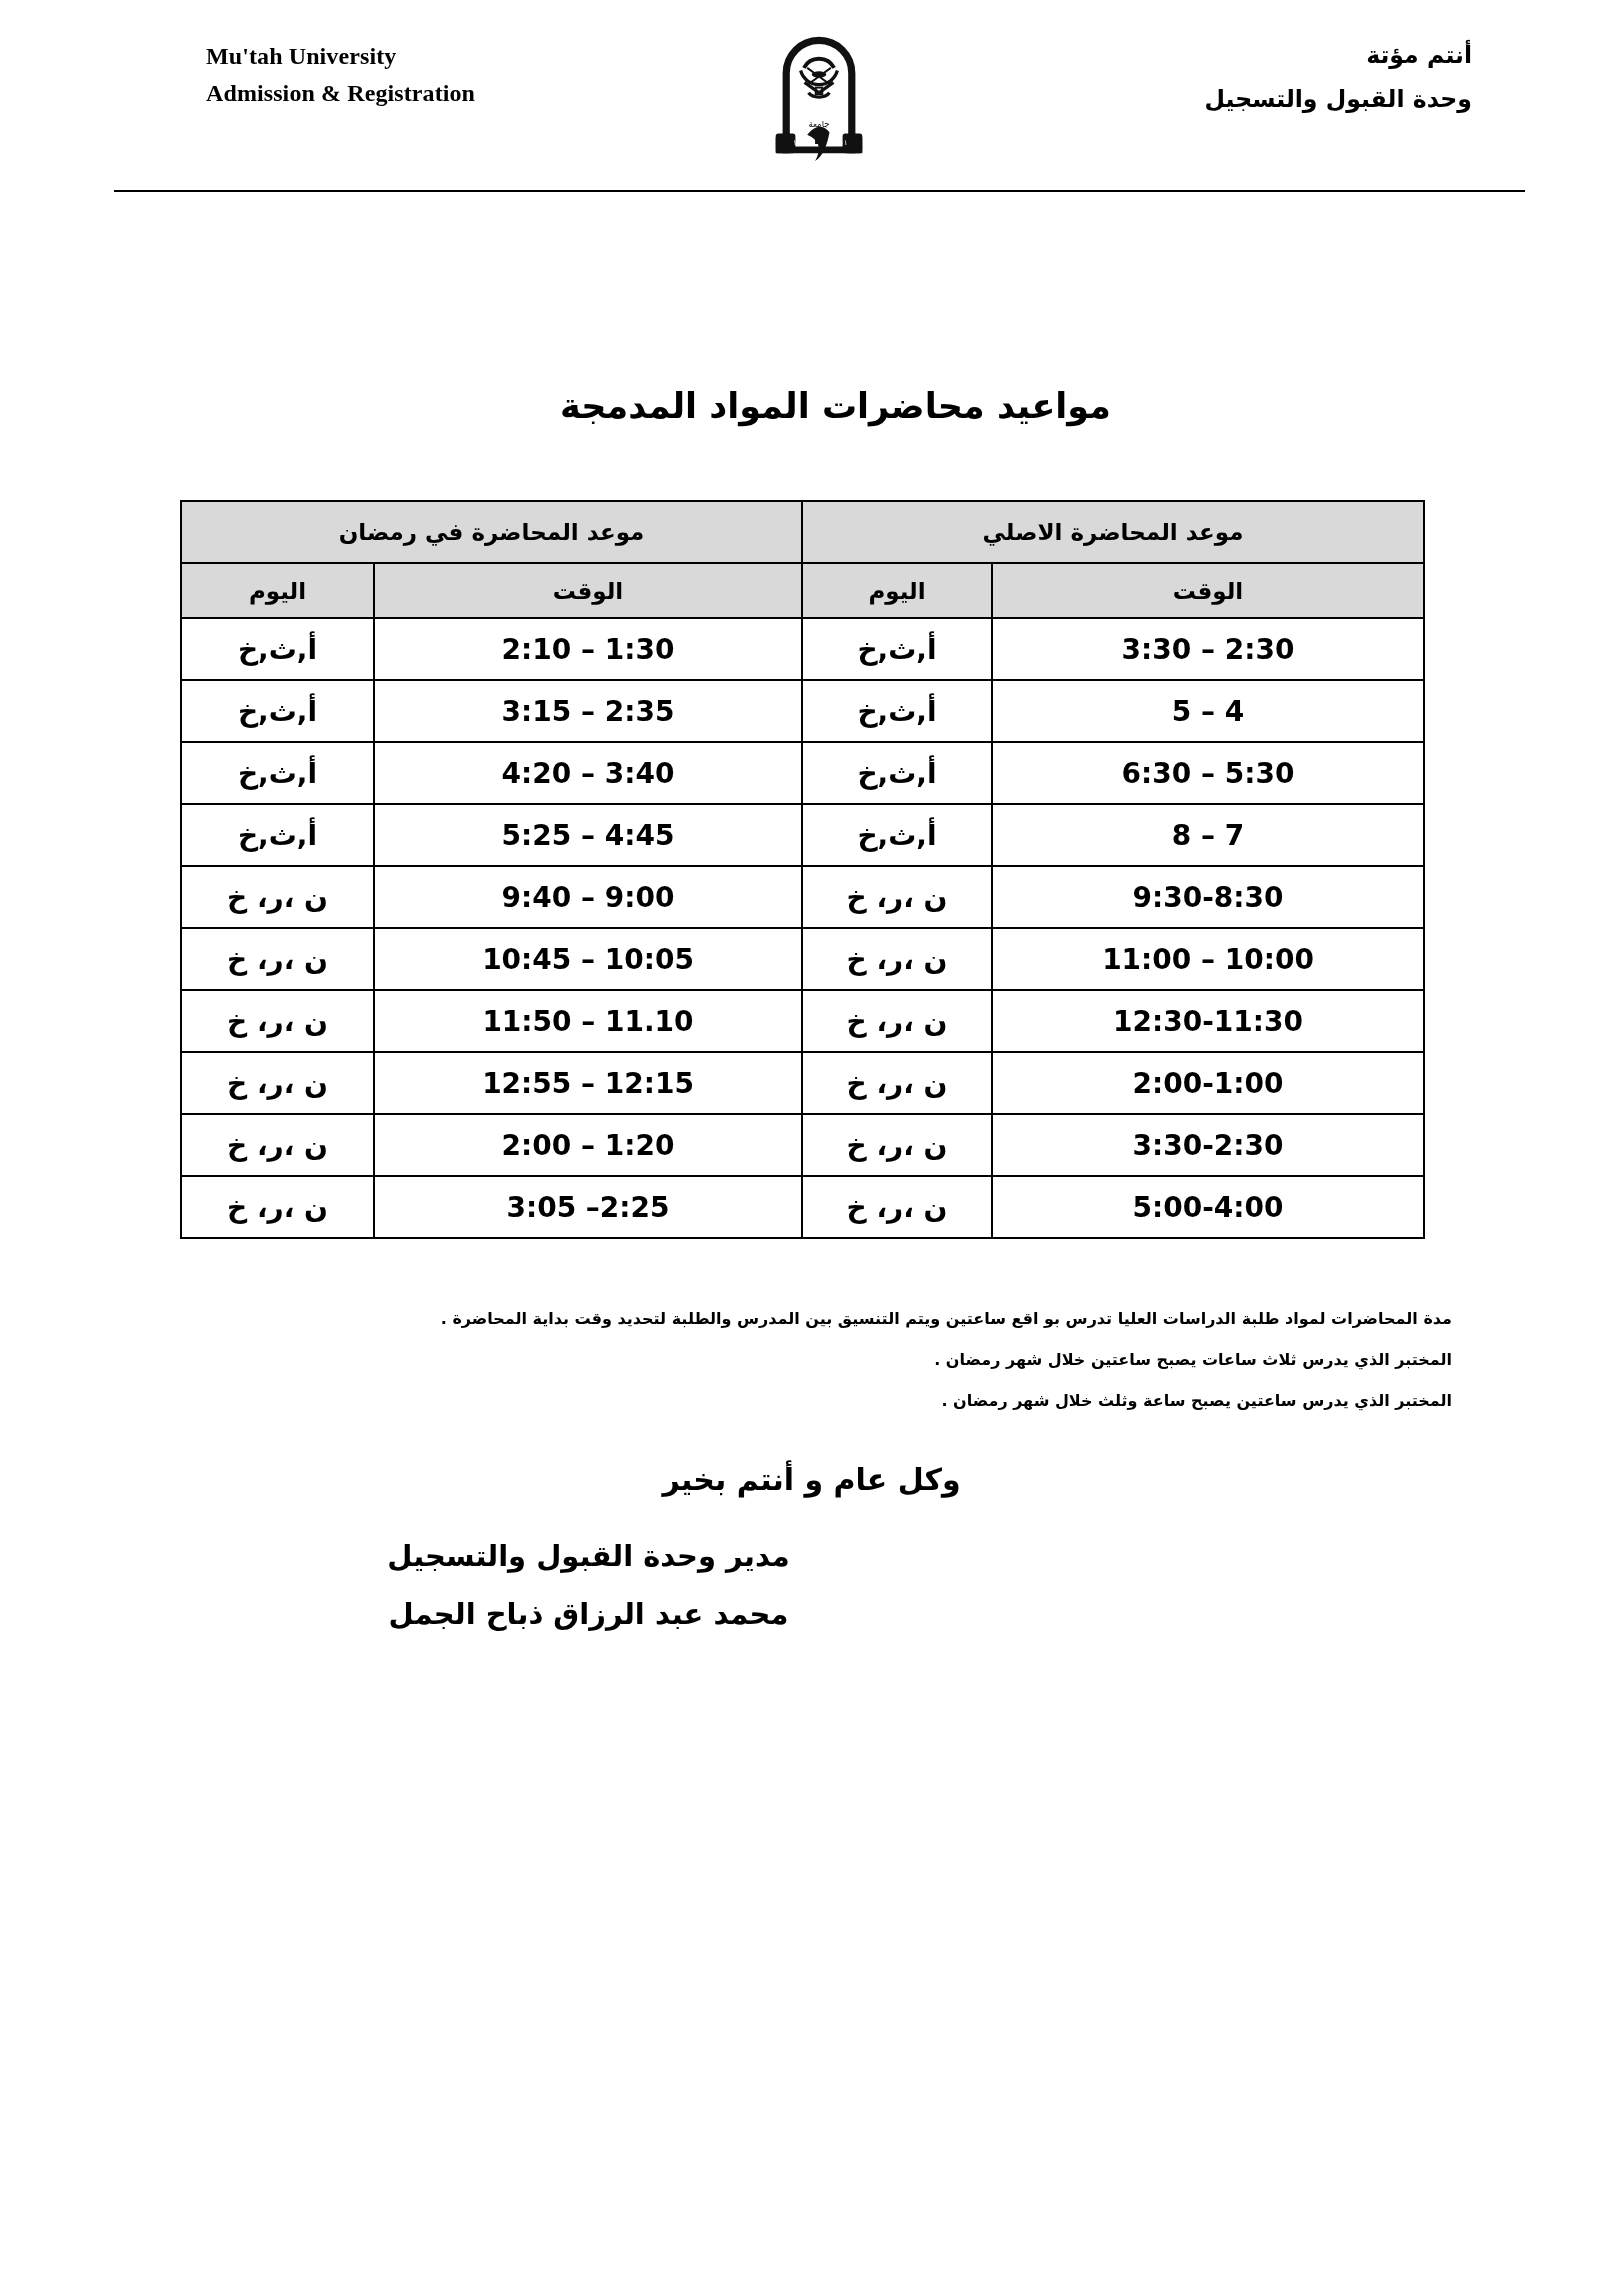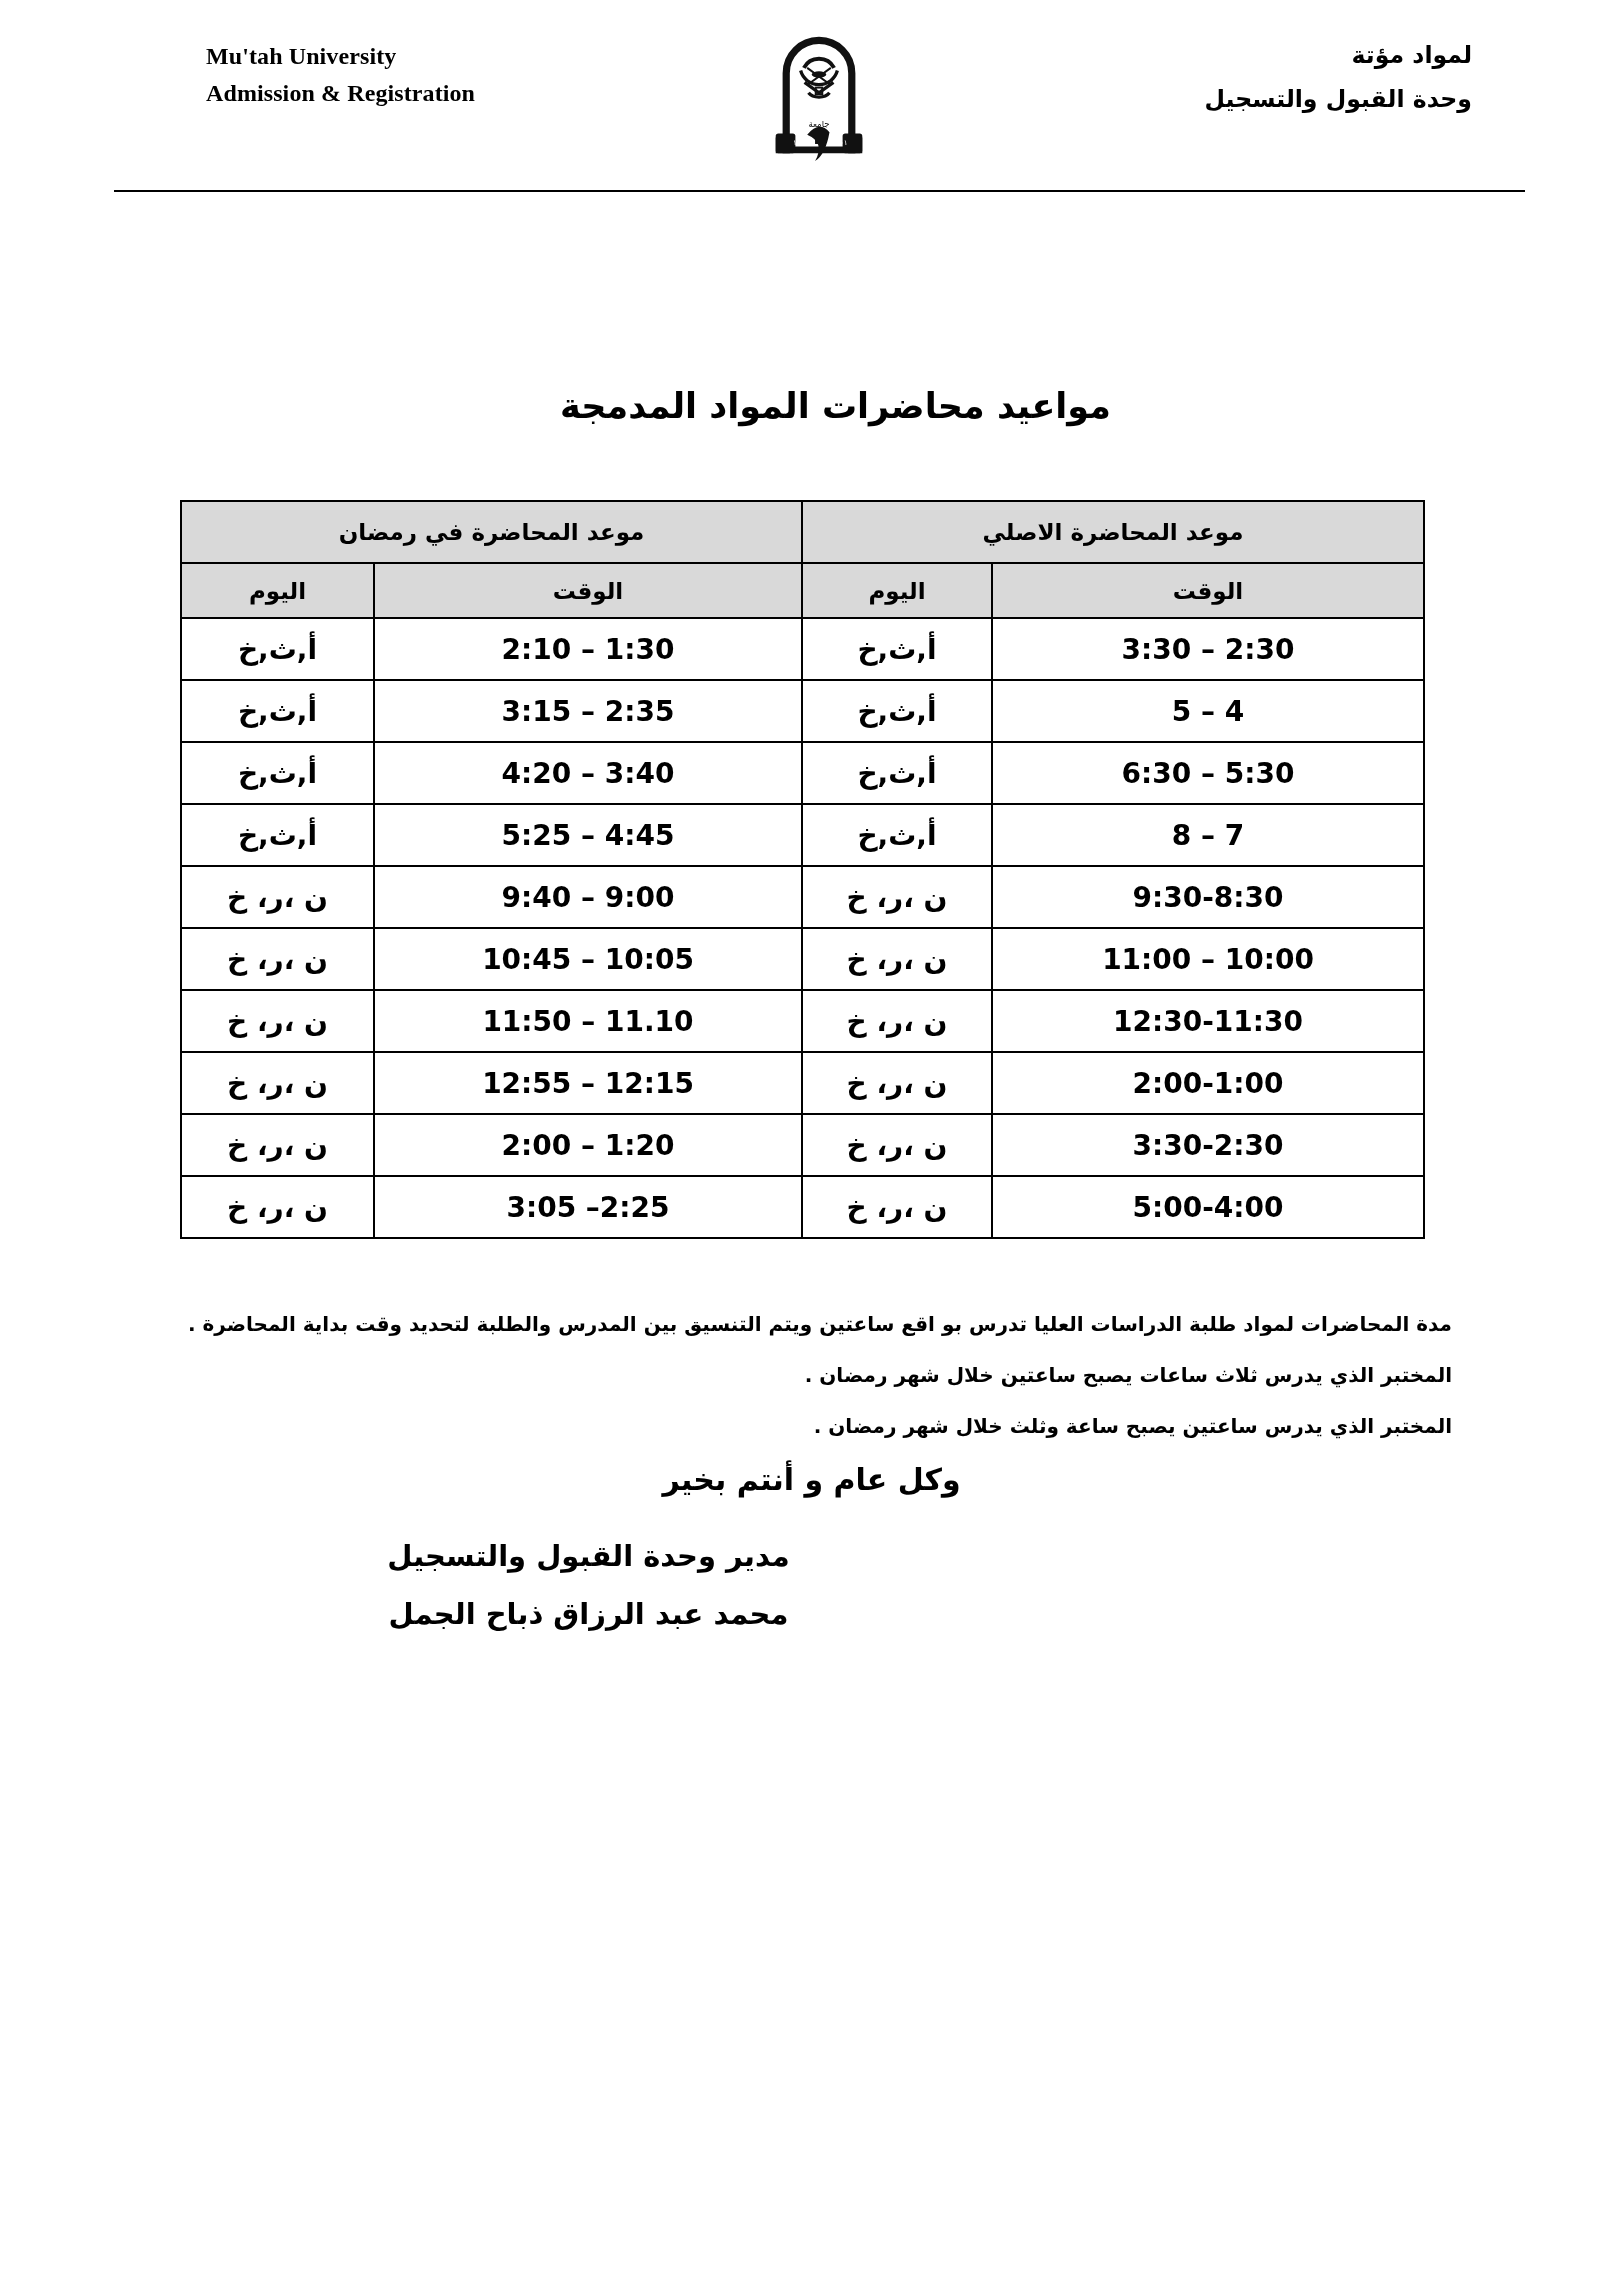--- a/index.html
+++ b/index.html
@@ -142,21 +142,21 @@
   
   .notes {
     position: absolute;
     right: 171px;
     top: 1299px;
     width: 1253px;
     direction: rtl;
     text-align: right;
     font-family: "DejaVu Sans", "Liberation Sans", sans-serif;
     font-weight: bold;
-    font-size: 20px;
+    font-size: 16px;
     line-height: 2.55;
   }
   .notes .note-line { white-space: nowrap; }
 
   .greeting {
     position: absolute;
     left: 0;
     top: 1462px;
     width: 1623px;
     text-align: center;
@@ -224,21 +224,21 @@
           <rect x="74" y="164" width="16" height="22"></rect>
           <path d="M62 172 q18 -22 34 -4 q-6 34 -22 44 q16 -28 -12 -40 Z"></path>
         </g>
         <text x="80" y="160" font-family="&quot;DejaVu Sans&quot;, sans-serif" font-size="13" text-anchor="middle" fill="#111111">جامعة</text>
         <text x="52" y="187" font-family="&quot;DejaVu Sans&quot;, sans-serif" font-size="11" text-anchor="middle" fill="#ffffff">١٩٨١</text>
         <text x="112" y="187" font-family="&quot;DejaVu Sans&quot;, sans-serif" font-size="11" text-anchor="middle" fill="#ffffff">١٤٠١</text>
       </svg>
     </div>
 
     <div class="lh-right">
-      <div class="ln">لمواد مؤتة</div>
+      <div class="ln">أنتم مؤتة</div>
       <div class="ln">وحدة القبول والتسجيل</div>
     </div>
   </div>
 
   <div class="header-rule"></div>
 
   <div class="doc-title">مواعيد محاضرات المواد المدمجة</div>
 
   <div class="tbl-wrap">
     <table class="sched">

